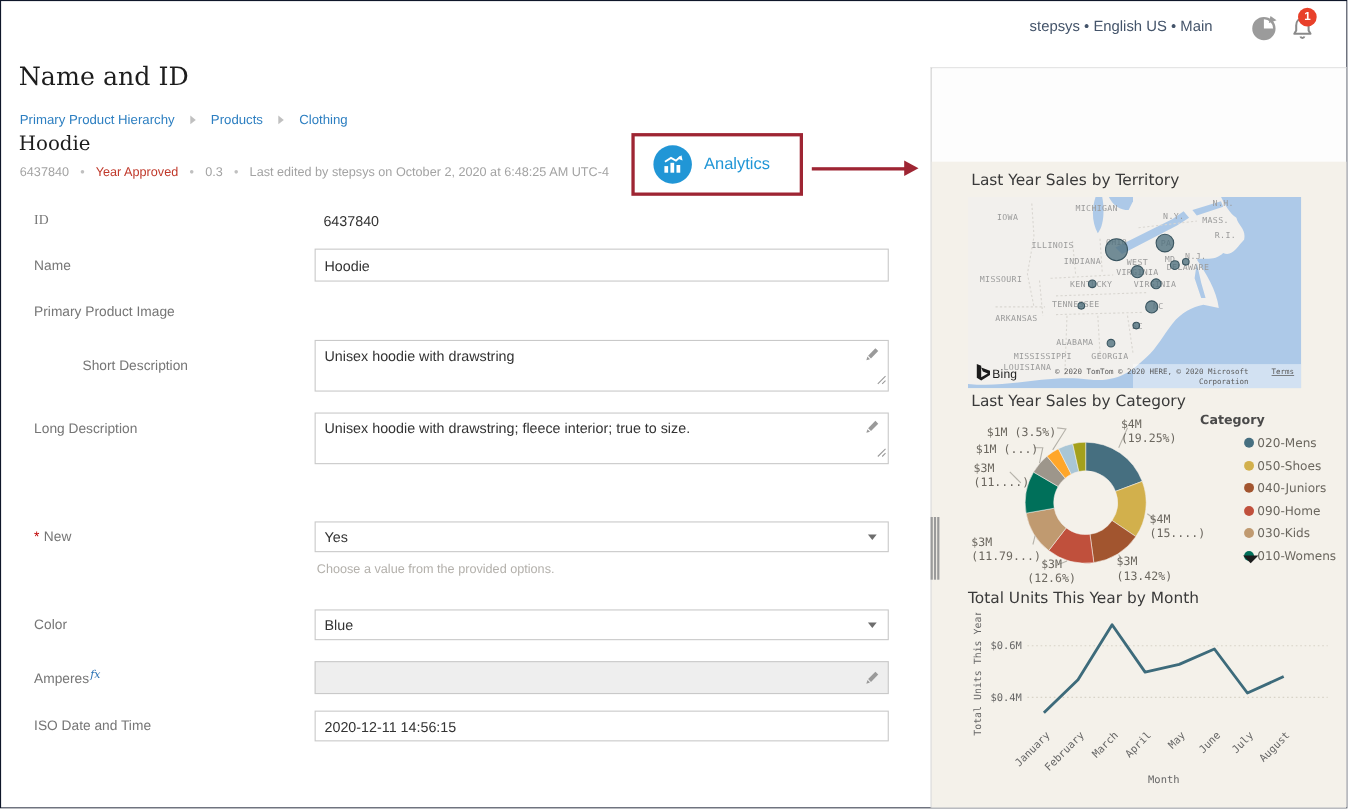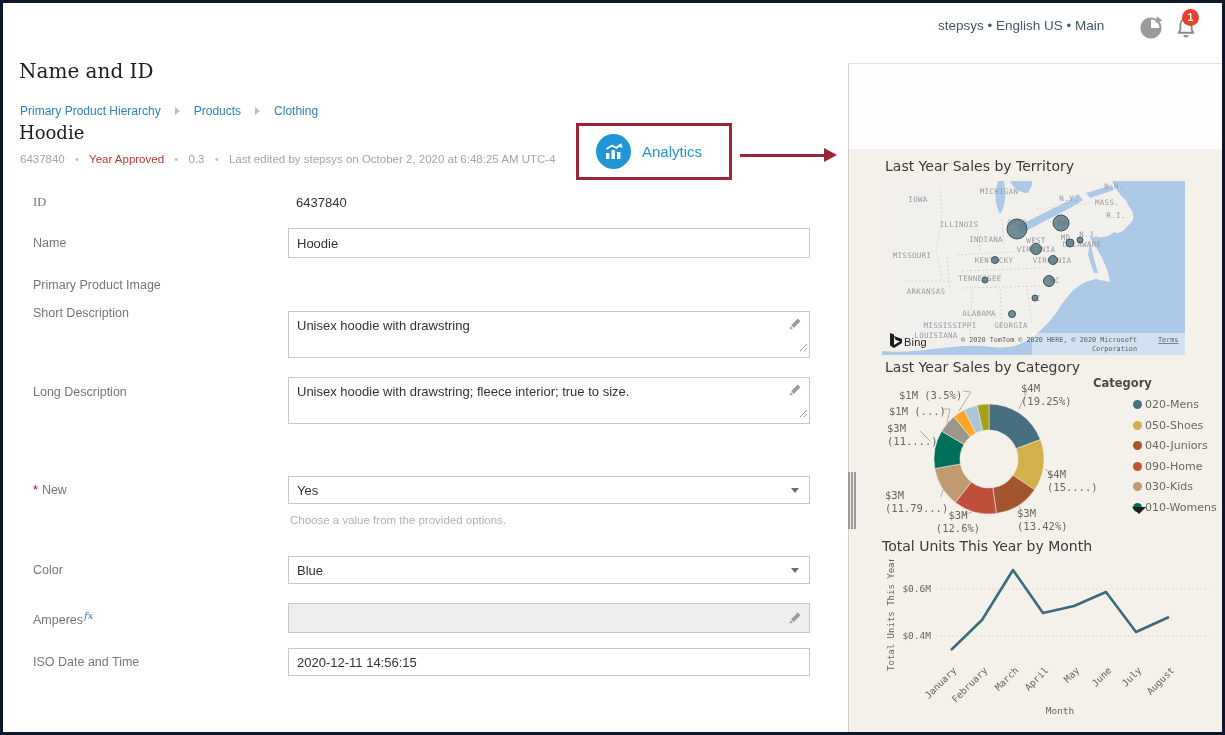--- a/index.html
+++ b/index.html
@@ -1,33 +1,33 @@
 <!DOCTYPE html>
 <html><head>
 <meta charset="utf-8">
 <style>
   * { margin:0; padding:0; box-sizing:border-box; }
   html,body { background:#e9e9e9; }
   body { font-family:"Liberation Sans", sans-serif; }
   .page { position:relative; width:1225px; height:735px; background:#ffffff;
-          border:3px solid #0f172a; overflow:hidden; margin:0 auto; }
+          border:1px solid #0f172a; overflow:hidden; margin:0 auto; }
 
   
   .topbar-context { position:absolute; top:15px; left:935px; width:170px; font-size:13.5px;
                     color:#44546a; white-space:nowrap; }
   .icon-btn { position:absolute; top:12px; width:26px; height:26px; cursor:pointer; }
   .history-btn { left:1135px; }
   .bell-btn { left:1170px; }
   .badge { position:absolute; left:1179px; top:6px; min-width:17px; height:17px; background:#e8402a;
            border-radius:50%; color:#fff; font-size:10.5px; font-weight:bold; text-align:center;
            line-height:17px; }
 
   
   .page-title { position:absolute; left:16px; top:56px; font-family:"DejaVu Serif", serif;
-                font-size:20px; color:#1d1d1d; }
+                font-size:23px; color:#1d1d1d; }
   .breadcrumb { position:absolute; left:17px; top:101px; font-size:12px; }
   .crumb { color:#2d7fc1; text-decoration:none; cursor:pointer; }
   .crumb-sep { display:inline-block; width:0; height:0; border-left:5px solid #c0c0c0;
                border-top:4px solid transparent; border-bottom:4px solid transparent;
                margin:0 14px 0 14px; }
   .product-title { position:absolute; left:16px; top:119px; font-family:"DejaVu Serif", serif;
                    font-size:18px; color:#1d1d1d; }
   .meta { position:absolute; left:17px; top:150px; font-size:11.5px; color:#a3a3a3; white-space:nowrap; }
   .meta .dot { color:#c0c0c0; margin:0 7px; }
   .meta .status { color:#c0392b; }
@@ -152,21 +152,21 @@
   <div class="callout-arrow-head"></div>
 
   <div class="flabel" style="top:192px;font-family:Liberation Serif, serif;">ID</div>
   <div class="fvalue-static" style="top:192px;">6437840</div>
 
   <div class="flabel" style="top:233px;">Name</div>
   <div class="fbox h30" style="top:225px;">Hoodie</div>
 
   <div class="flabel" style="top:275px;">Primary Product Image</div>
 
-  <div class="flabel" style="top:303px;">Short Description</div>
+  <div class="flabel" style="top:324px;margin-left:44px;">Short Description</div>
   <div class="fbox area" style="top:308px;">
     <span>Unisex hoodie with drawstring</span>
     <span class="pencil">
       <svg width="14" height="14" viewBox="0 0 14 14">
           <path d="M3.2,8.3 L9.8,1.6 L12.4,4.2 L5.8,10.9 Z" fill="#9a9a9a"></path>
           <path d="M2.6,9.2 L4.9,11.5 L1.6,12.5 Z" fill="#9a9a9a"></path>
         </svg>
     </span>
     <span class="grip">
       <svg width="9" height="9" viewBox="0 0 9 9">

